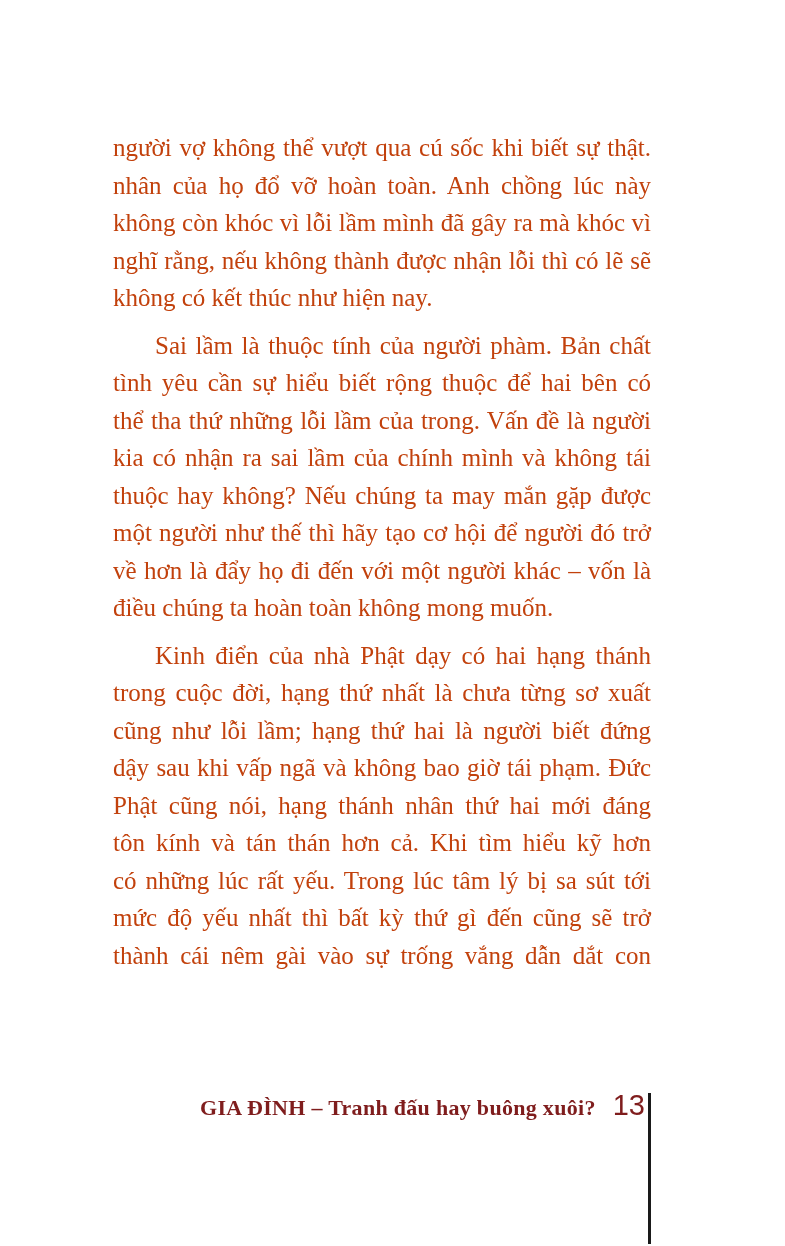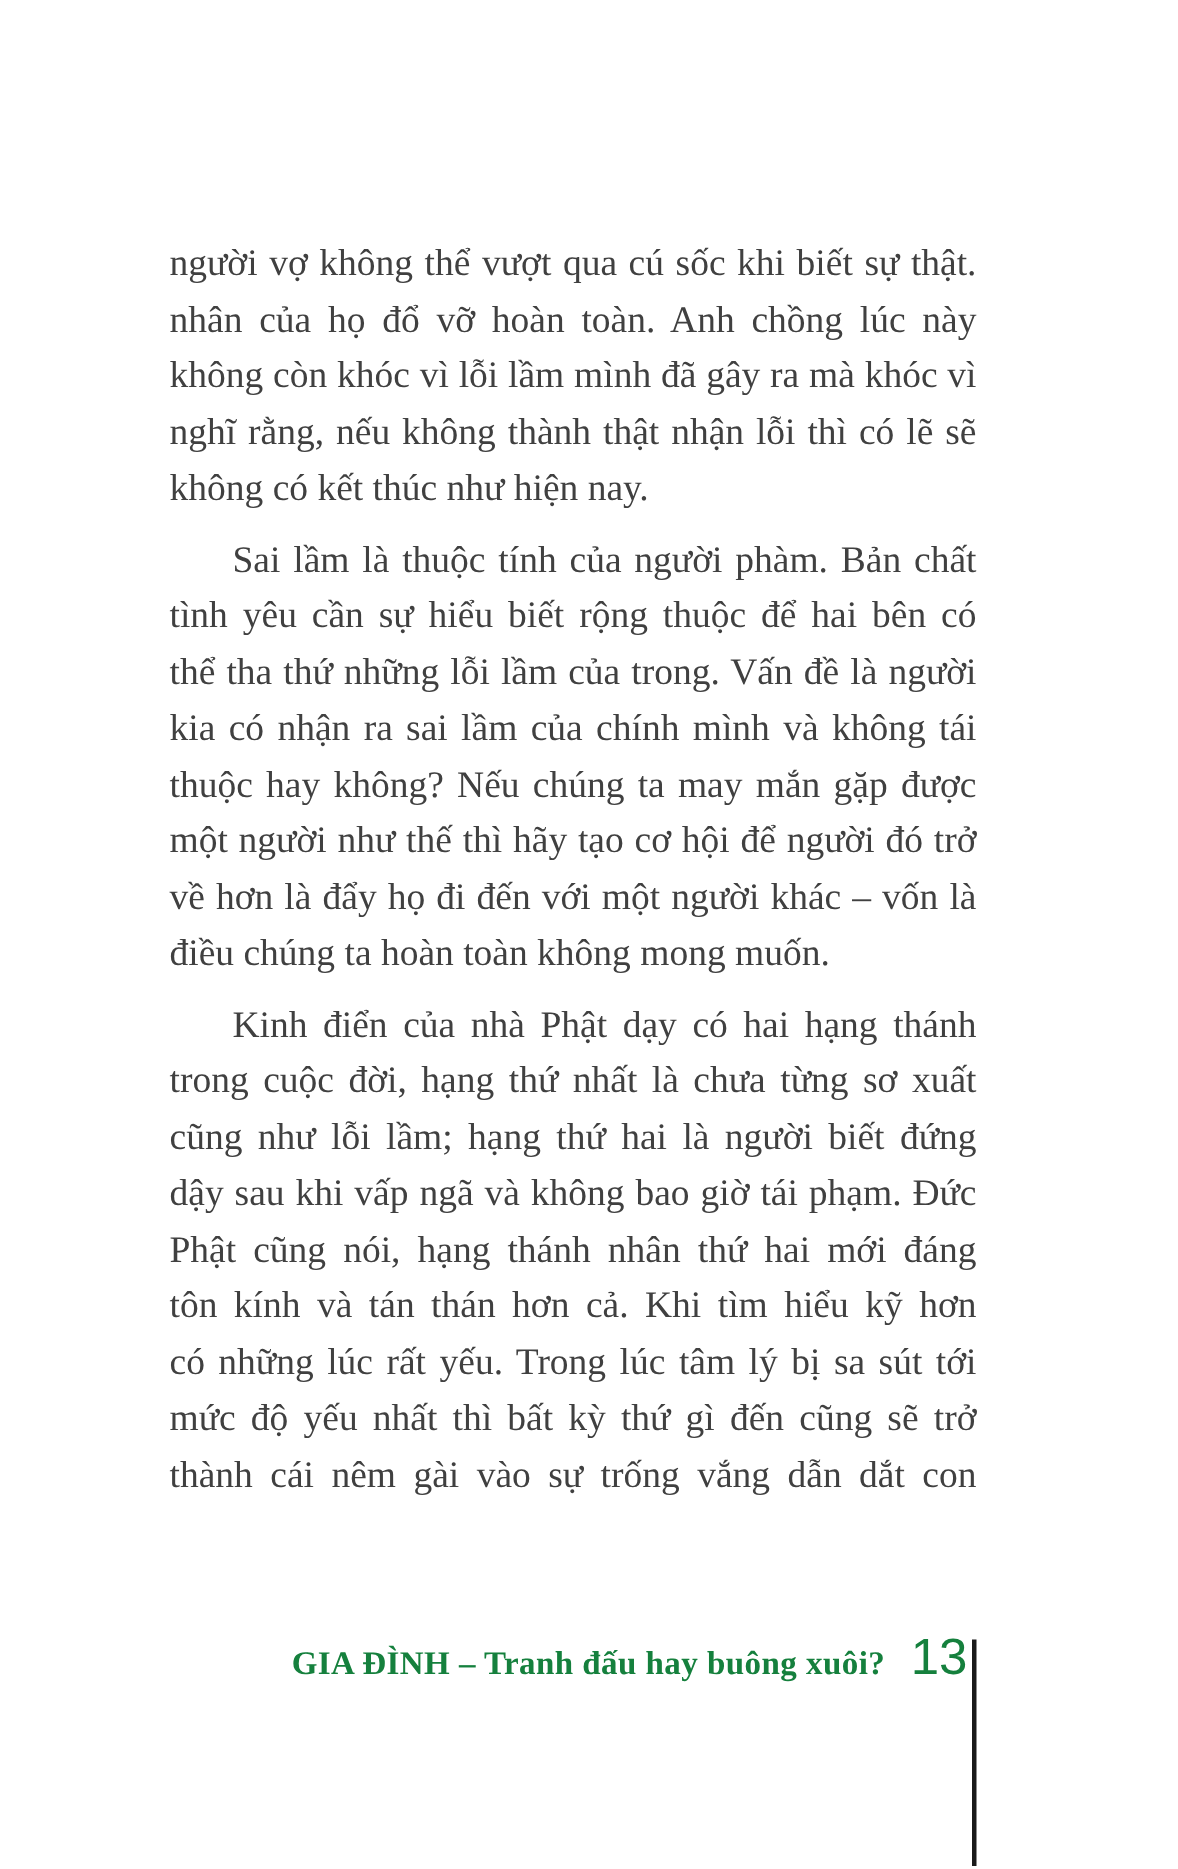--- a/index.html
+++ b/index.html
@@ -19,22 +19,21 @@
     inset: 0;
     background: #ffffff;
   }
   .body-text {
     position: absolute;
     left: 113px;
     top: 129px;
     width: 538px;
     font-size: 25px;
     line-height: 37.5px;
-    color: #404040;
-    margin-top: 28px;
+    color: #c2410c;
   }
   .para {
     margin: 0 0 10px 0;
   }
   .para:last-child {
     margin-bottom: 0;
   }
   .line {
     text-align: justify;
     text-align-last: justify;
@@ -47,34 +46,34 @@
     text-indent: 42px;
   }
   .footer {
     position: absolute;
     left: 113px;
     top: 1090px;
     width: 538px;
     display: flex;
     justify-content: flex-end;
     align-items: baseline;
-    color: #15803d;
+    color: #7f1d1d;
   }
   .running-title {
     font-family: "Liberation Serif", "DejaVu Serif", serif;
     font-weight: bold;
     font-size: 22px;
     line-height: 28px;
     letter-spacing: 0.3px;
     white-space: nowrap;
   }
   .page-number {
     font-family: "Liberation Sans", "DejaVu Sans", sans-serif;
     font-weight: 400;
-    font-size: 34px;
+    font-size: 29px;
     line-height: 30px;
     margin-left: 17px;
     margin-right: 6px;
     white-space: nowrap;
   }
   .margin-rule {
     position: absolute;
     left: 648px;
     top: 1093px;
     width: 3px;
@@ -86,21 +85,21 @@
 <body>
 
 <div class="page">
 
   <div class="body-text">
 
     <div class="para">
       <div class="line">người vợ không thể vượt qua cú sốc khi biết sự thật.</div>
       <div class="line">nhân của họ đổ vỡ hoàn toàn. Anh chồng lúc này</div>
       <div class="line">không còn khóc vì lỗi lầm mình đã gây ra mà khóc vì</div>
-      <div class="line">nghĩ rằng, nếu không thành thật nhận lỗi thì có lẽ sẽ</div>
+      <div class="line">nghĩ rằng, nếu không thành được nhận lỗi thì có lẽ sẽ</div>
       <div class="line last">không có kết thúc như hiện nay.</div>
     </div>
 
     <div class="para">
       <div class="line indent">Sai lầm là thuộc tính của người phàm. Bản chất</div>
       <div class="line">tình yêu cần sự hiểu biết rộng thuộc để hai bên có</div>
       <div class="line">thể tha thứ những lỗi lầm của trong. Vấn đề là người</div>
       <div class="line">kia có nhận ra sai lầm của chính mình và không tái</div>
       <div class="line">thuộc hay không? Nếu chúng ta may mắn gặp được</div>
       <div class="line">một người như thế thì hãy tạo cơ hội để người đó trở</div>

